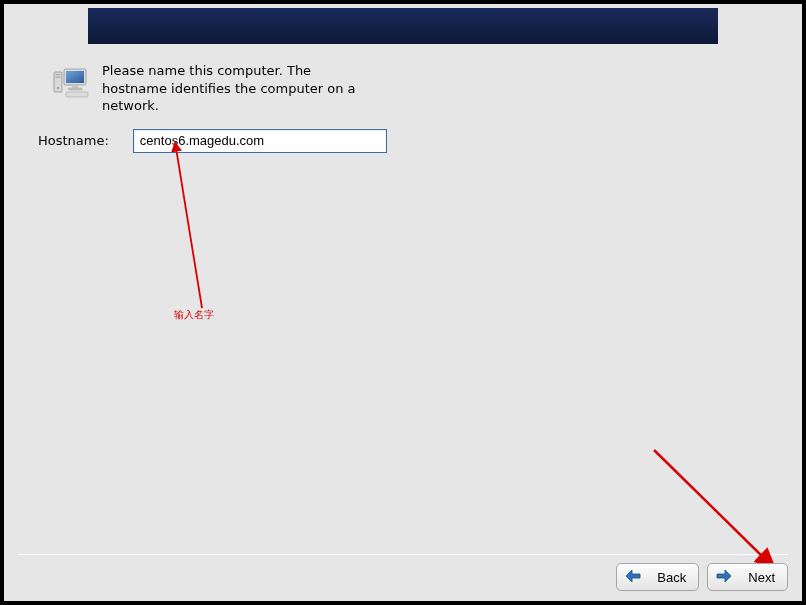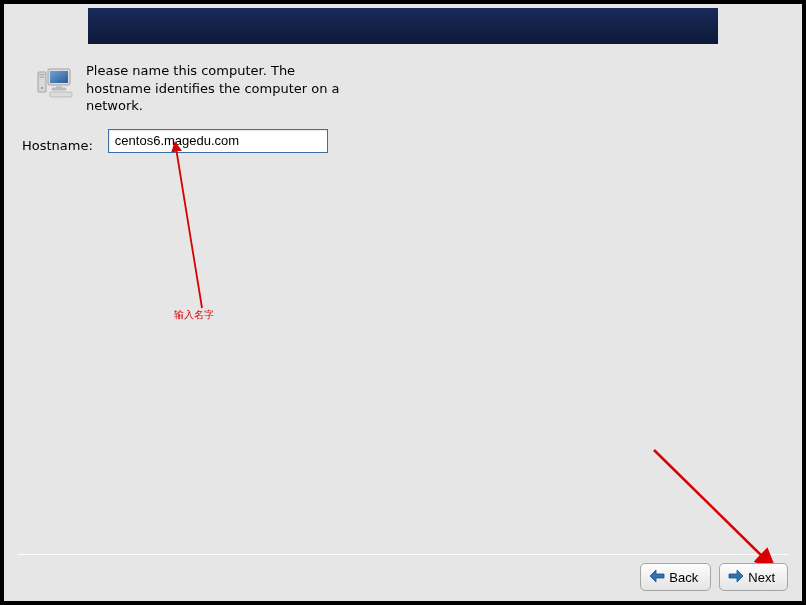--- a/index.html
+++ b/index.html
@@ -27,21 +27,21 @@
       flex-direction: column;
     }
     .banner {
       height: 36px;
       margin: 4px 84px 4px 84px;
       background: linear-gradient(180deg, #1a2a5a 0%, #0e1938 100%);
     }
     .content {
       flex: 1;
       position: relative;
-      padding: 14px 18px 0 18px;
+      padding: 14px 18px 0 34px;
     }
     .top-row {
       display: flex;
       align-items: flex-start;
       gap: 12px;
     }
     .computer-icon {
       width: 38px;
       height: 32px;
       flex-shrink: 0;
@@ -49,30 +49,30 @@
       margin-top: 4px;
     }
     .instruction {
       font-size: 13px;
       color: #000;
       line-height: 1.35;
       max-width: 260px;
     }
     .hostname-row {
       display: flex;
-      align-items: flex-end;
-      gap: 15px;
+      align-items: center;
+      gap: 24px;
       margin-top: 14px;
     }
     .hostname-label {
       font-size: 13px;
       color: #000;
     }
     .hostname-input {
-      width: 220px;
+      width: 254px;
       height: 24px;
       border: 1px solid #3a6ea5;
       background: #fff;
       font-size: 13px;
       padding: 2px 6px;
       color: #000;
       box-shadow: inset 1px 1px 1px rgba(0,0,0,0.08);
     }
     .annotation-text {
       position: absolute;
@@ -115,21 +115,21 @@
       height: 28px;
       padding: 0 12px 0 8px;
       background: linear-gradient(180deg, #fdfdfd 0%, #e4e4e4 100%);
       border: 1px solid #a6a6a6;
       border-radius: 5px;
       font-size: 13px;
       color: #000;
       cursor: pointer;
       display: inline-flex;
       align-items: center;
-      gap: 4px;
+      gap: 16px;
     }
     .arrow-overlay {
       position: absolute;
       pointer-events: none;
     }
   </style>
 </head>
 <body>
 
 <div class="window">

